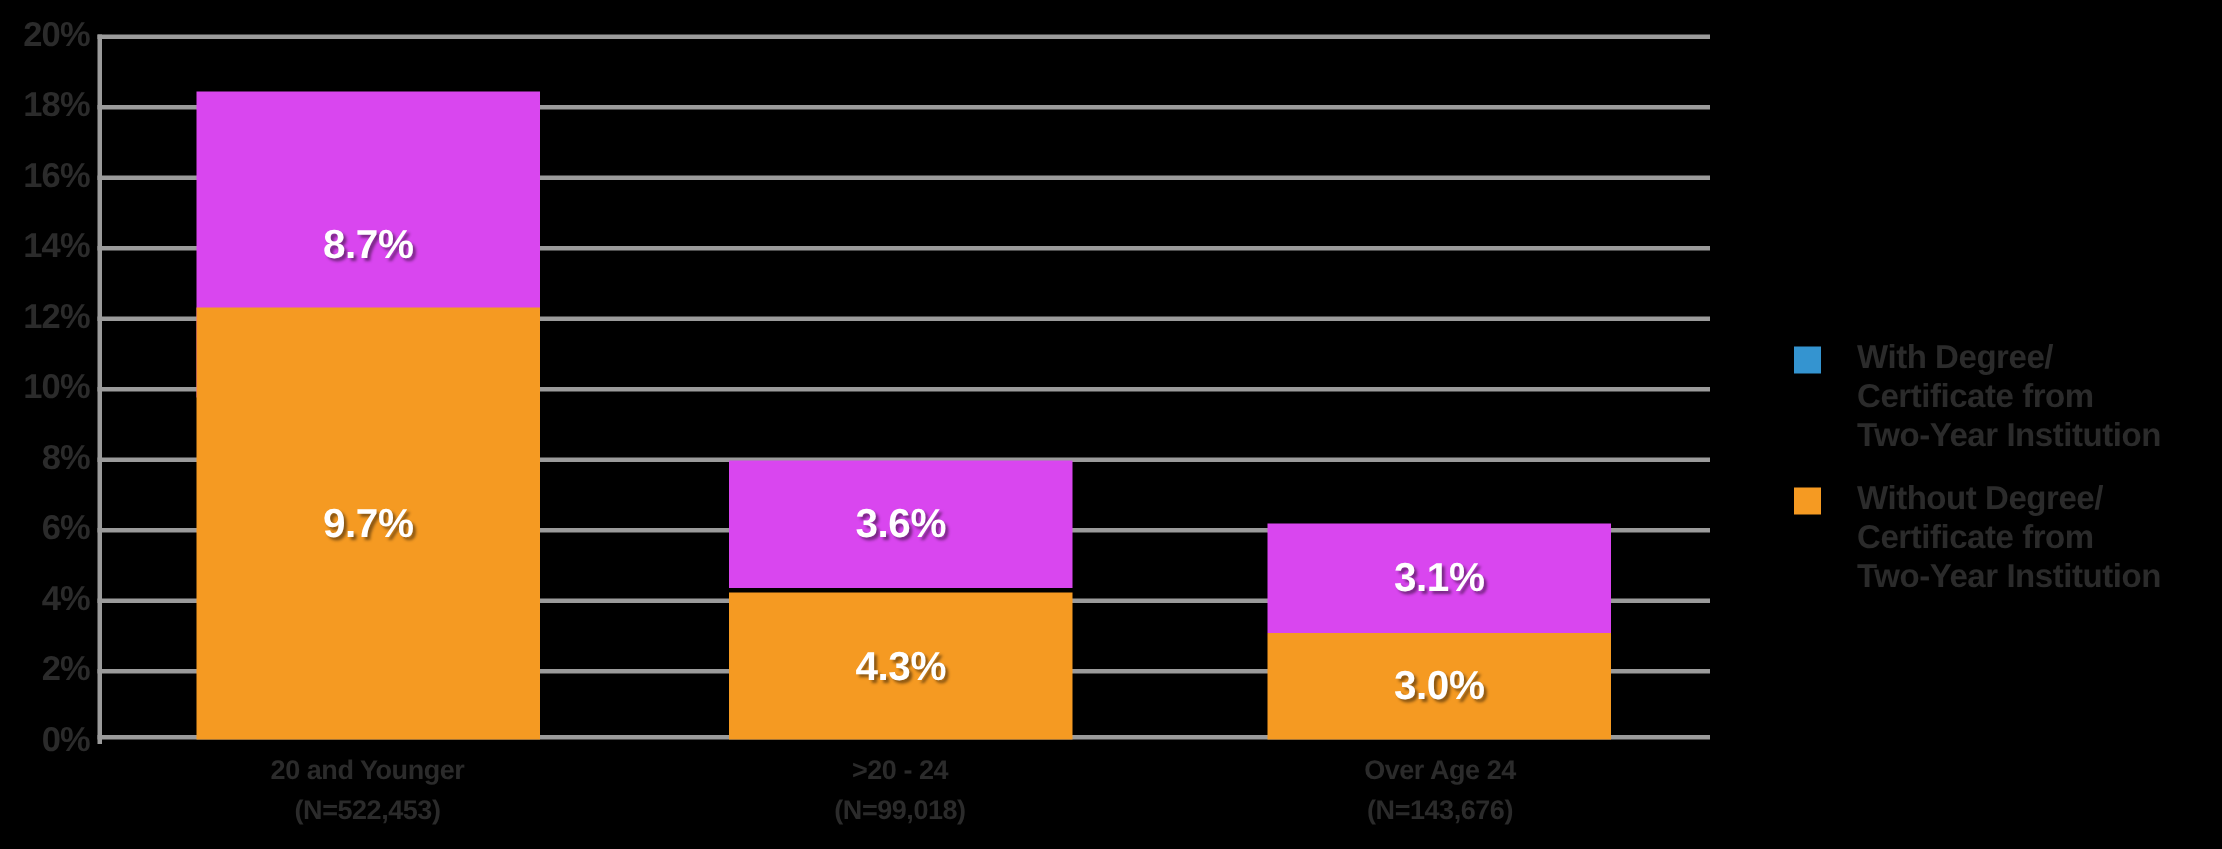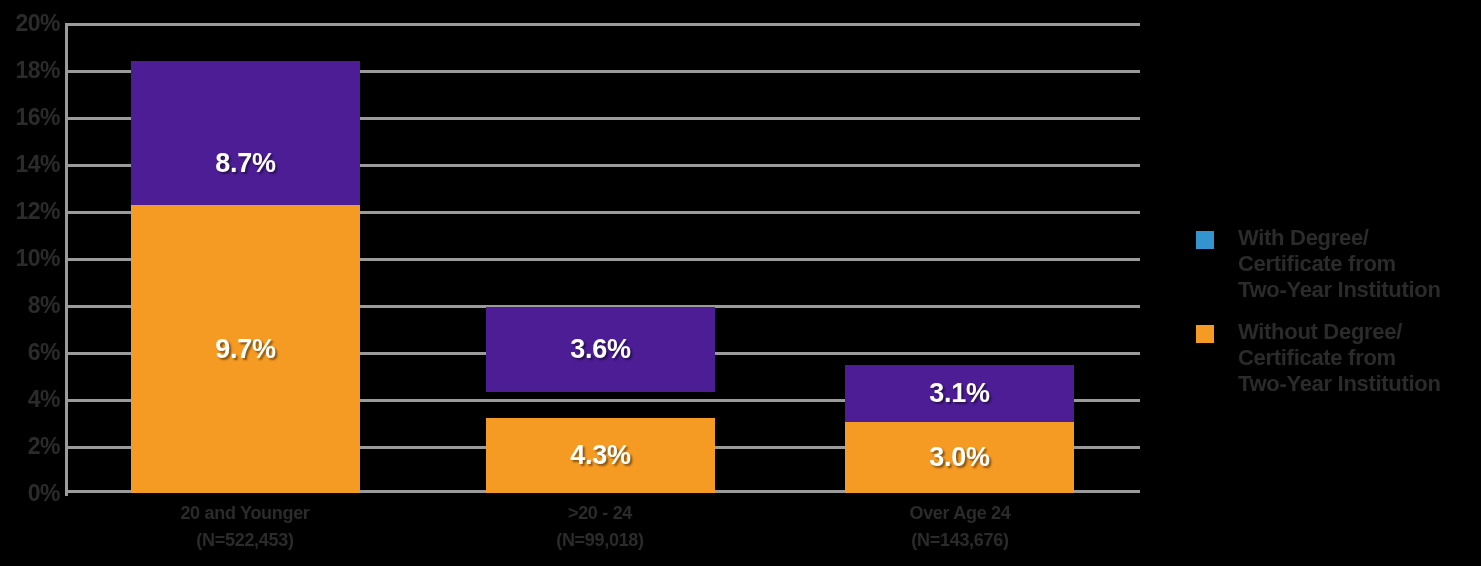--- a/index.html
+++ b/index.html
@@ -70,21 +70,21 @@
     width: 229px;
   }
   .seg {
     position: absolute;
     left: 0;
     width: 100%;
     display: flex;
     align-items: center;
     justify-content: center;
   }
-  .seg-blue   { background: #4c1d95; }
+  .seg-blue   { background: #d946ef; }
   .seg-orange { background: #f59a22; }
 
   .seg-label {
     color: #ffffff;
     font-size: 27px;
     font-weight: 700;
     letter-spacing: -0.3px;
     text-shadow: 2px 2px 2px rgba(0,0,0,0.45);
     white-space: nowrap;
   }
@@ -174,27 +174,27 @@
       </div>
       <div class="seg seg-orange" style="bottom:0px; height:288px">
         <span class="seg-label">9.7%</span>
       </div>
     </div>
 
     <div class="bar" style="left:421px">
       <div class="seg seg-blue" style="bottom:101px; height:85px">
         <span class="seg-label">3.6%</span>
       </div>
-      <div class="seg seg-orange" style="bottom:0px; height:75px">
+      <div class="seg seg-orange" style="bottom:0px; height:98px">
         <span class="seg-label">4.3%</span>
       </div>
     </div>
 
     <div class="bar" style="left:780px">
-      <div class="seg seg-blue" style="bottom:71px; height:57px">
+      <div class="seg seg-blue" style="bottom:71px; height:73px">
         <span class="seg-label">3.1%</span>
       </div>
       <div class="seg seg-orange" style="bottom:0px; height:71px">
         <span class="seg-label">3.0%</span>
       </div>
     </div>
   </div>
 
   <div class="xcat" style="left:95px">
     <span>20 and Younger</span>

